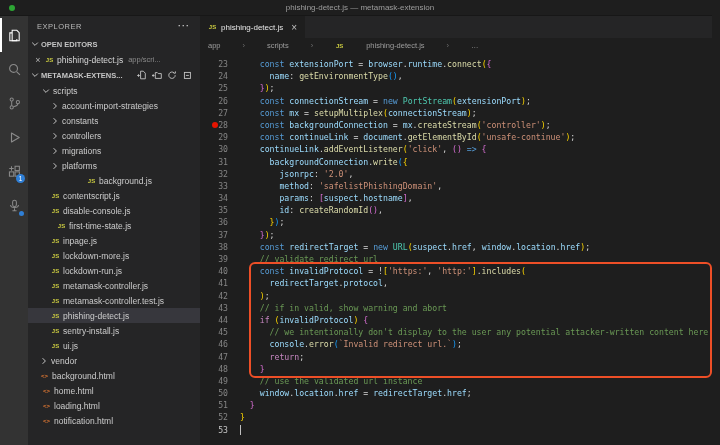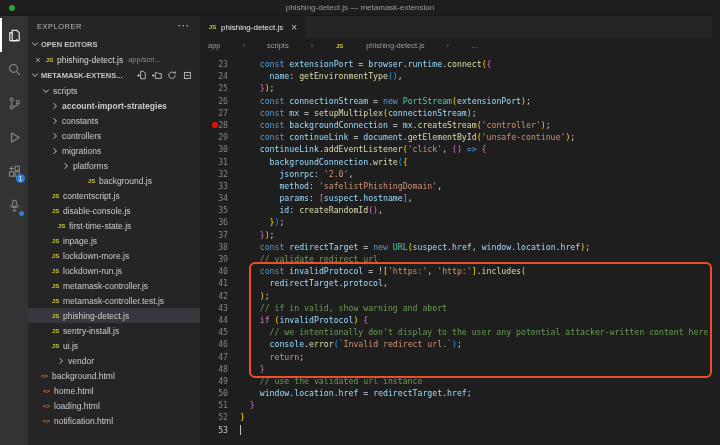--- a/index.html
+++ b/index.html
@@ -186,21 +186,21 @@
 
     <div class="tree">
         <div class="trow" style="padding-left: 14px;">
           <span class="chev">
             <svg width="8" height="8" viewBox="0 0 8 8">
               <path d="M1.2 2.6 4 5.4 6.8 2.6" fill="none" stroke="#c5c5c5" stroke-width="1"></path>
             </svg>
           </span>
           <span class="lbl">scripts</span>
         </div>
-        <div class="trow" style="padding-left: 23px; font-weight: bold;">
+        <div class="trow" style="padding-left: 23px;">
           <span class="chev">
             <svg width="8" height="8" viewBox="0 0 8 8">
               <path d="M2.6 1.2 5.4 4 2.6 6.8" fill="none" stroke="#c5c5c5" stroke-width="1"></path>
             </svg>
           </span>
           <span class="lbl">account-import-strategies</span>
         </div>
         <div class="trow" style="padding-left: 23px;">
           <span class="chev">
             <svg width="8" height="8" viewBox="0 0 8 8">
@@ -218,21 +218,21 @@
           <span class="lbl">controllers</span>
         </div>
         <div class="trow" style="padding-left: 23px;">
           <span class="chev">
             <svg width="8" height="8" viewBox="0 0 8 8">
               <path d="M2.6 1.2 5.4 4 2.6 6.8" fill="none" stroke="#c5c5c5" stroke-width="1"></path>
             </svg>
           </span>
           <span class="lbl">migrations</span>
         </div>
-        <div class="trow" style="padding-left: 34px;">
+        <div class="trow" style="padding-left: 23px;">
           <span class="chev">
             <svg width="8" height="8" viewBox="0 0 8 8">
               <path d="M2.6 1.2 5.4 4 2.6 6.8" fill="none" stroke="#c5c5c5" stroke-width="1"></path>
             </svg>
           </span>
           <span class="lbl">platforms</span>
         </div>
         <div class="trow" style="padding-left: 23px; margin-left: 36px;">
           <span class="ficon js">JS</span>
           <span class="lbl">background.js</span>
@@ -274,21 +274,21 @@
           <span class="lbl">phishing-detect.js</span>
         </div>
         <div class="trow" style="padding-left: 23px;">
           <span class="ficon js">JS</span>
           <span class="lbl">sentry-install.js</span>
         </div>
         <div class="trow" style="padding-left: 23px;">
           <span class="ficon js">JS</span>
           <span class="lbl">ui.js</span>
         </div>
-        <div class="trow" style="padding-left: 29px; align-items: center;">
+        <div class="trow" style="padding-left: 12px; align-items: center;">
           <span class="chev">
             <svg width="8" height="8" viewBox="0 0 8 8">
               <path d="M2.6 1.2 5.4 4 2.6 6.8" fill="none" stroke="#c5c5c5" stroke-width="1"></path>
             </svg>
           </span>
           <span class="lbl">vendor</span>
         </div>
         <div class="trow" style="padding-left: 12px;">
           <span class="ficon html">&lt;&gt;</span>
           <span class="lbl">background.html</span>

